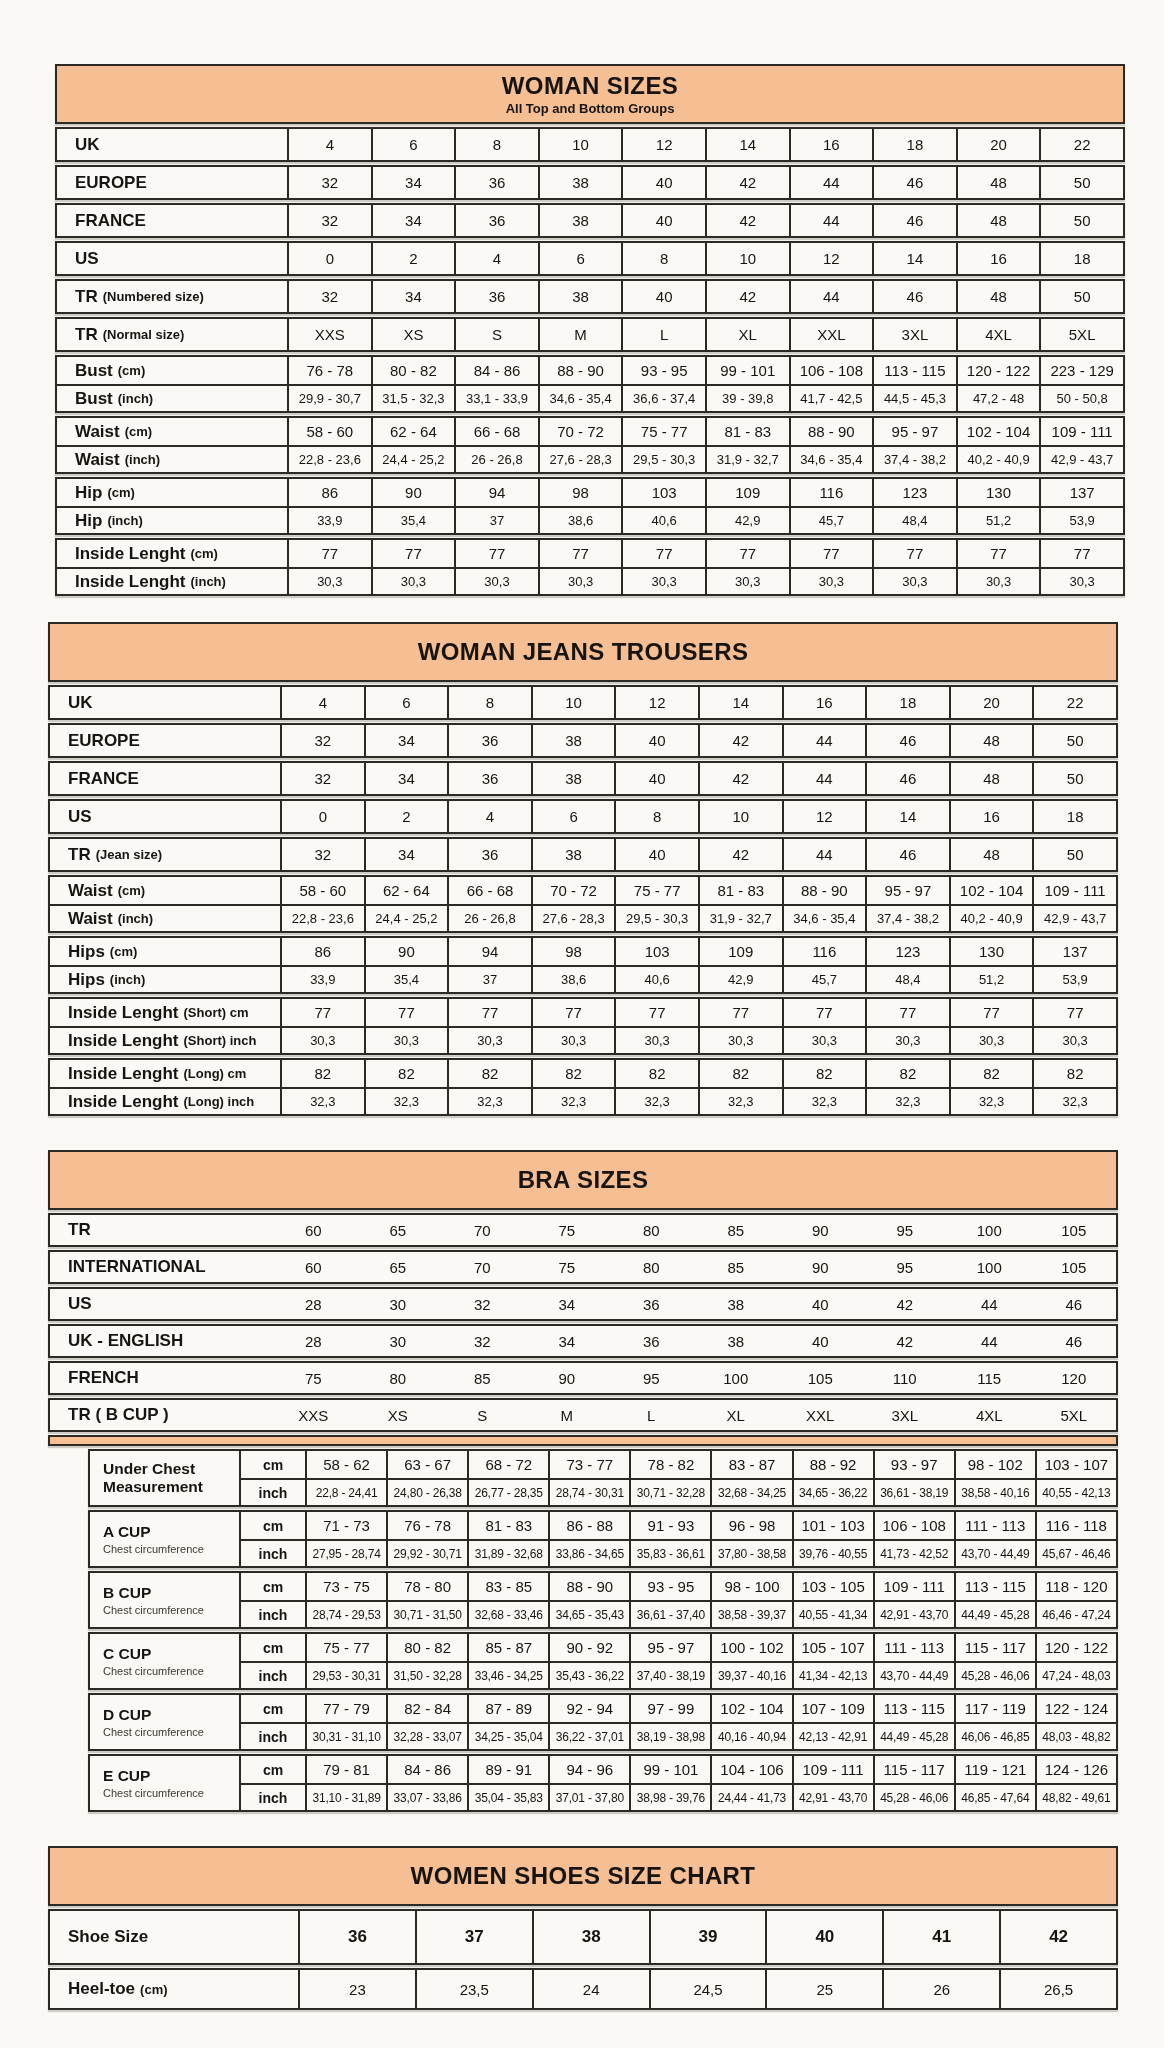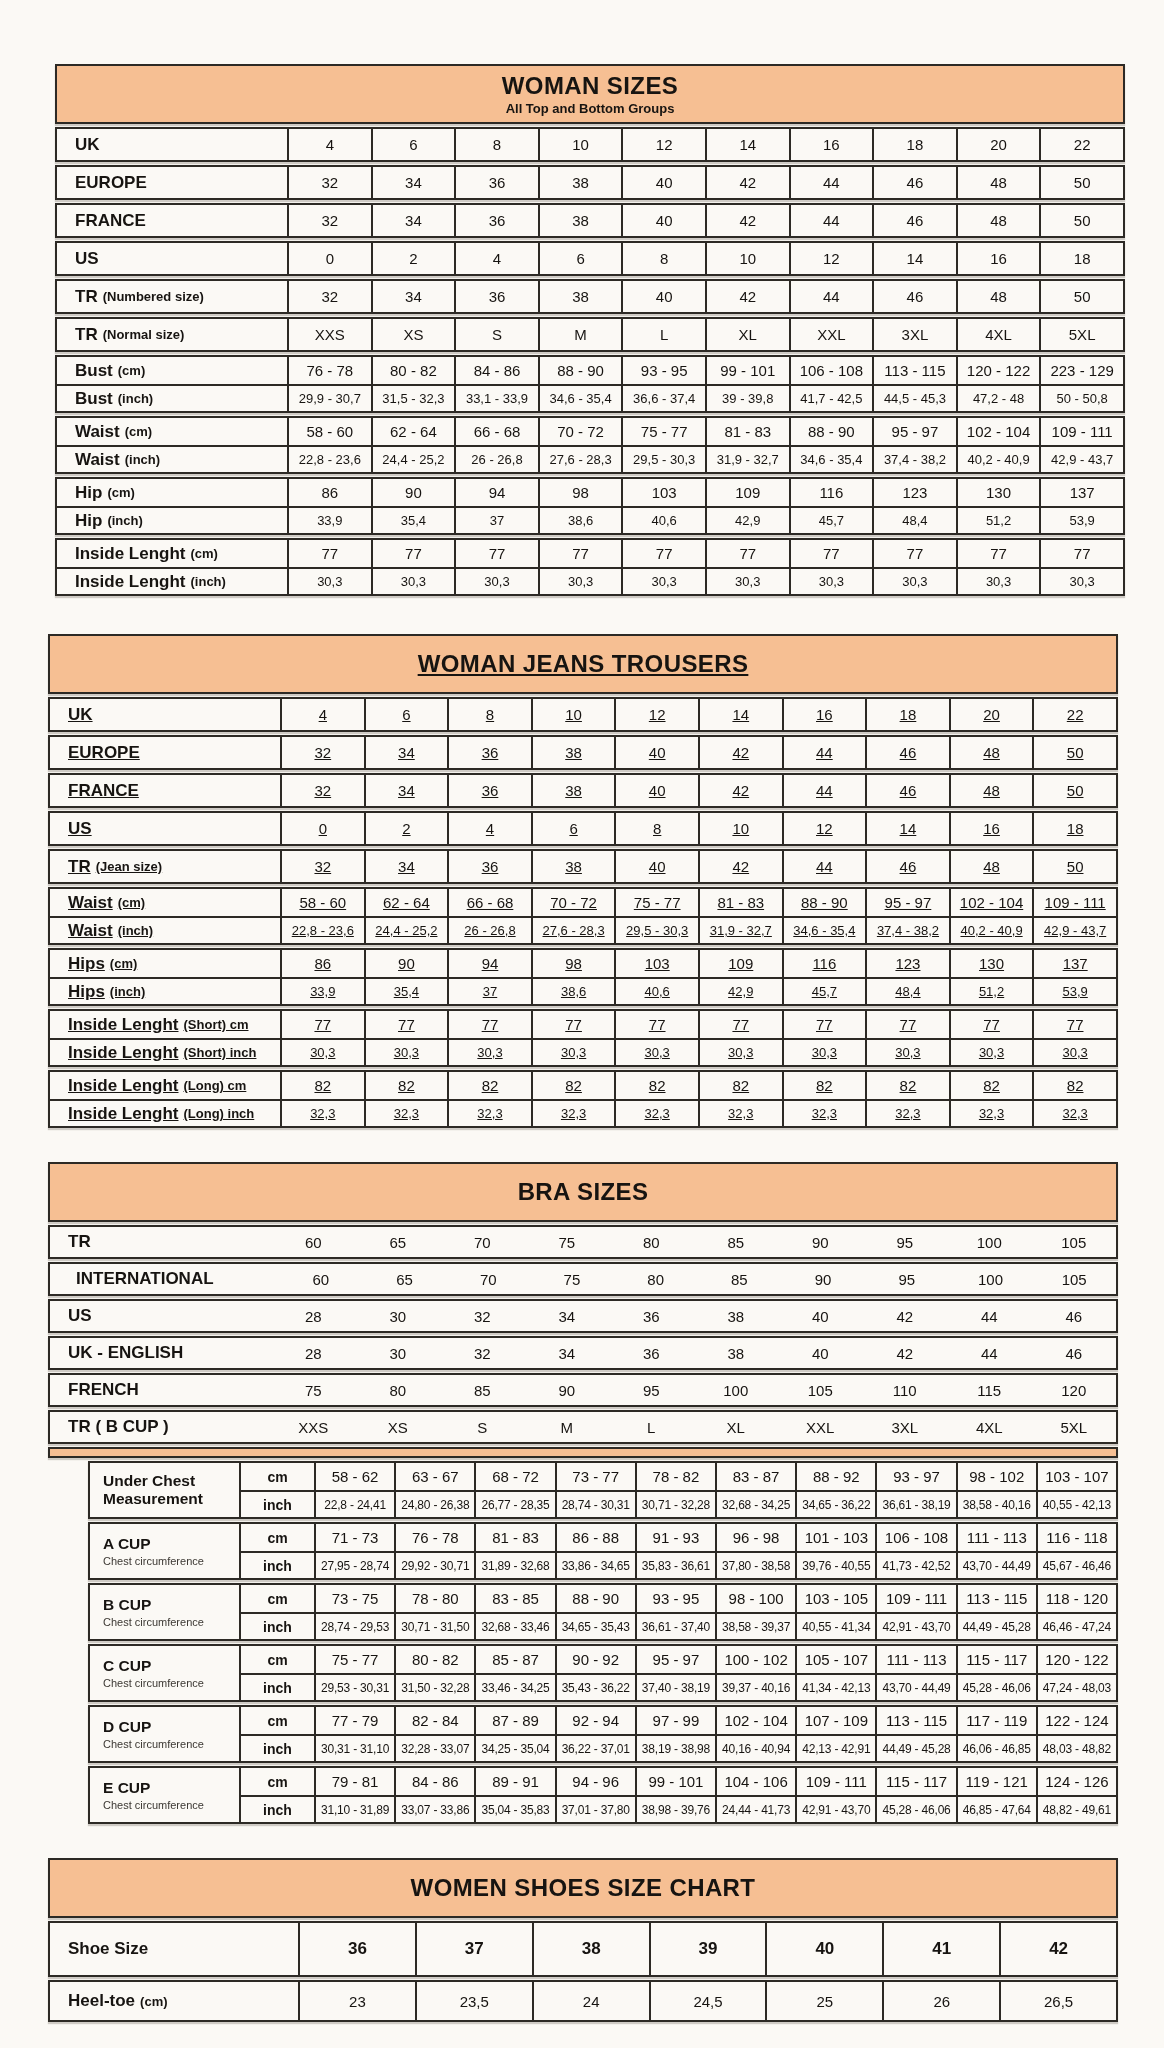--- a/index.html
+++ b/index.html
@@ -64,21 +64,21 @@
     width: 151px; border-right: 2px solid var(--bc);
     display: flex; flex-direction: column; justify-content: center;
     padding-left: 13px;
   }
   .cuplab .t { font-size: 15.5px; font-weight: bold; line-height: 1.18; white-space: normal; }
   .cuplab .s { font-size: 11px; font-weight: 400; color: #3c3833; margin-top: 1px; }
   .cupright { flex: 1; display: flex; flex-direction: column; }
   .cuprow { display: flex; height: 27px; }
   .cuprow + .cuprow { border-top: 2px solid var(--bc); }
   .unit {
-    width: 75px; border-right: 2px solid var(--bc);
+    width: 66px; border-right: 2px solid var(--bc);
     display: flex; align-items: center; justify-content: center;
     font-weight: bold; font-size: 14px;
   }
 </style>
 </head>
 <body>
 
 <div id="doc" data-name="size-chart-document">
     <div class="size-table" data-name="table-woman-sizes" style="margin-top: 0px; margin-left: 7px;">
       <div class="thead" data-name="table-header">
@@ -319,21 +319,21 @@
           <div class="cell vl sm" data-name="size-cell">30,3</div>
           <div class="cell vl sm" data-name="size-cell">30,3</div>
           <div class="cell vl sm" data-name="size-cell">30,3</div>
           <div class="cell vl sm" data-name="size-cell">30,3</div>
           <div class="cell vl sm" data-name="size-cell">30,3</div>
           <div class="cell vl sm" data-name="size-cell">30,3</div>
           <div class="cell vl sm" data-name="size-cell">30,3</div>
         </div>
       </div>
     </div>
-    <div class="size-table" data-name="table-woman-jeans-trousers" style="margin-top: 38px; text-decoration: underline;">
+    <div class="size-table" data-name="table-woman-jeans-trousers" style="margin-top: 26px;">
       <div class="thead" data-name="table-header">
         <div class="ttitle" data-name="table-title">WOMAN JEANS TROUSERS</div>
       </div>
       <div class="gbox" data-name="row-group">
         <div class="row" data-name="table-row">
           <div class="lab vr" data-name="row-label" style="width: 232px;">
             <span class="lmain" data-name="row-label-text">UK</span>
           </div>
           <div class="cell" data-name="size-cell">4</div>
           <div class="cell vl" data-name="size-cell">6</div>
@@ -569,21 +569,21 @@
           <div class="cell" data-name="size-cell">80</div>
           <div class="cell" data-name="size-cell">85</div>
           <div class="cell" data-name="size-cell">90</div>
           <div class="cell" data-name="size-cell">95</div>
           <div class="cell" data-name="size-cell">100</div>
           <div class="cell" data-name="size-cell">105</div>
         </div>
       </div>
       <div class="gbox" data-name="row-group">
         <div class="row" data-name="table-row">
-          <div class="lab" data-name="row-label" style="width: 221px; margin-left: 8px;">
+          <div class="lab" data-name="row-label" style="width: 221px;">
             <span class="lmain" data-name="row-label-text">INTERNATIONAL</span>
           </div>
           <div class="cell" data-name="size-cell">60</div>
           <div class="cell" data-name="size-cell">65</div>
           <div class="cell" data-name="size-cell">70</div>
           <div class="cell" data-name="size-cell">75</div>
           <div class="cell" data-name="size-cell">80</div>
           <div class="cell" data-name="size-cell">85</div>
           <div class="cell" data-name="size-cell">90</div>
           <div class="cell" data-name="size-cell">95</div>

